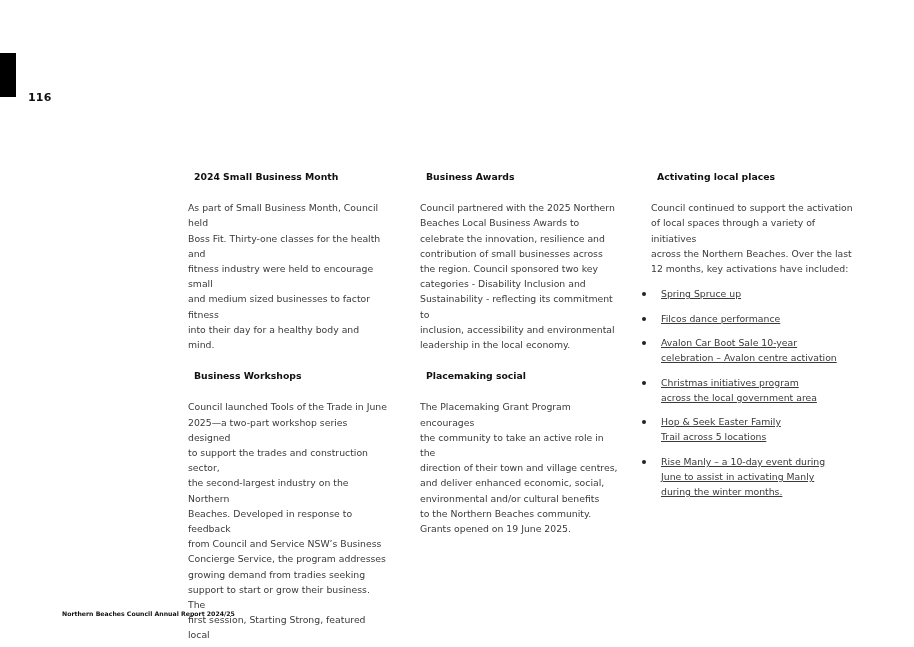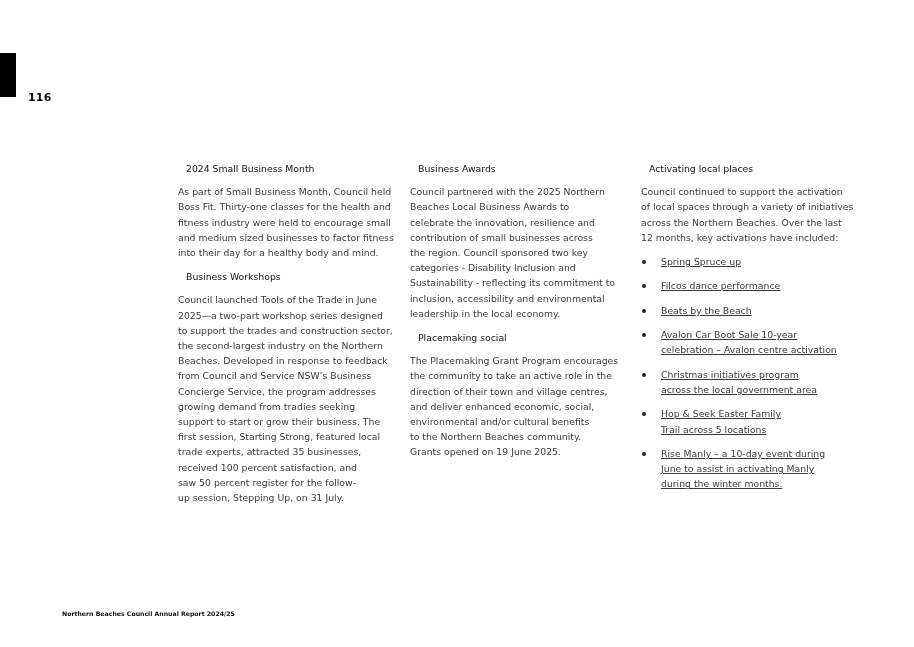--- a/index.html
+++ b/index.html
@@ -38,28 +38,28 @@
       top: 153px;
       font-size: 9.3px;
       line-height: 15.2px;
       color: #3a3a3a;
     }
     .col-1 { left: 178px; width: 220px; }
     .col-2 { left: 410px; width: 220px; }
     .col-3 { left: 641px; width: 222px; }
     .section { margin: 0 0 9px 0; }
     .heading {
-      font-weight: normal;
+      font-weight: bold;
       color: #111111;
-      margin: 8px;
+      margin: 16px;
       font-size: 9.3px;
       line-height: 15.2px;
     }
     .para {
-      margin: 0;
+      margin: 10px;
       white-space: pre-line;
     }
     .bullets {
       list-style: none;
       margin: 9px 0 0 0;
       padding: 0;
     }
     .bullets li {
       position: relative;
       padding-left: 20px;
@@ -147,21 +147,20 @@
 <div class="column col-3">
   <div class="section">
     <p class="heading">Activating local places</p>
     <p class="para">Council continued to support the activation
 of local spaces through a variety of initiatives
 across the Northern Beaches.  Over the last
 12 months, key activations have included:</p>
     <ul class="bullets">
       <li><span class="bullet-dot"></span><span>Spring Spruce up</span></li>
       <li><span class="bullet-dot"></span><span>Filcos dance performance</span></li>
-      <li><span class="bullet-dot"></span><span>Beats by the Beach</span></li>
       <li><span class="bullet-dot"></span><span>Avalon Car Boot Sale 10-year
 celebration – Avalon centre activation</span></li>
       <li><span class="bullet-dot"></span><span>Christmas initiatives program
 across the local government area</span></li>
       <li><span class="bullet-dot"></span><span>Hop &amp; Seek Easter Family
 Trail across 5 locations</span></li>
       <li><span class="bullet-dot"></span><span>Rise Manly – a 10-day event during
 June to assist in activating Manly
 during the winter months.</span></li>
     </ul>

